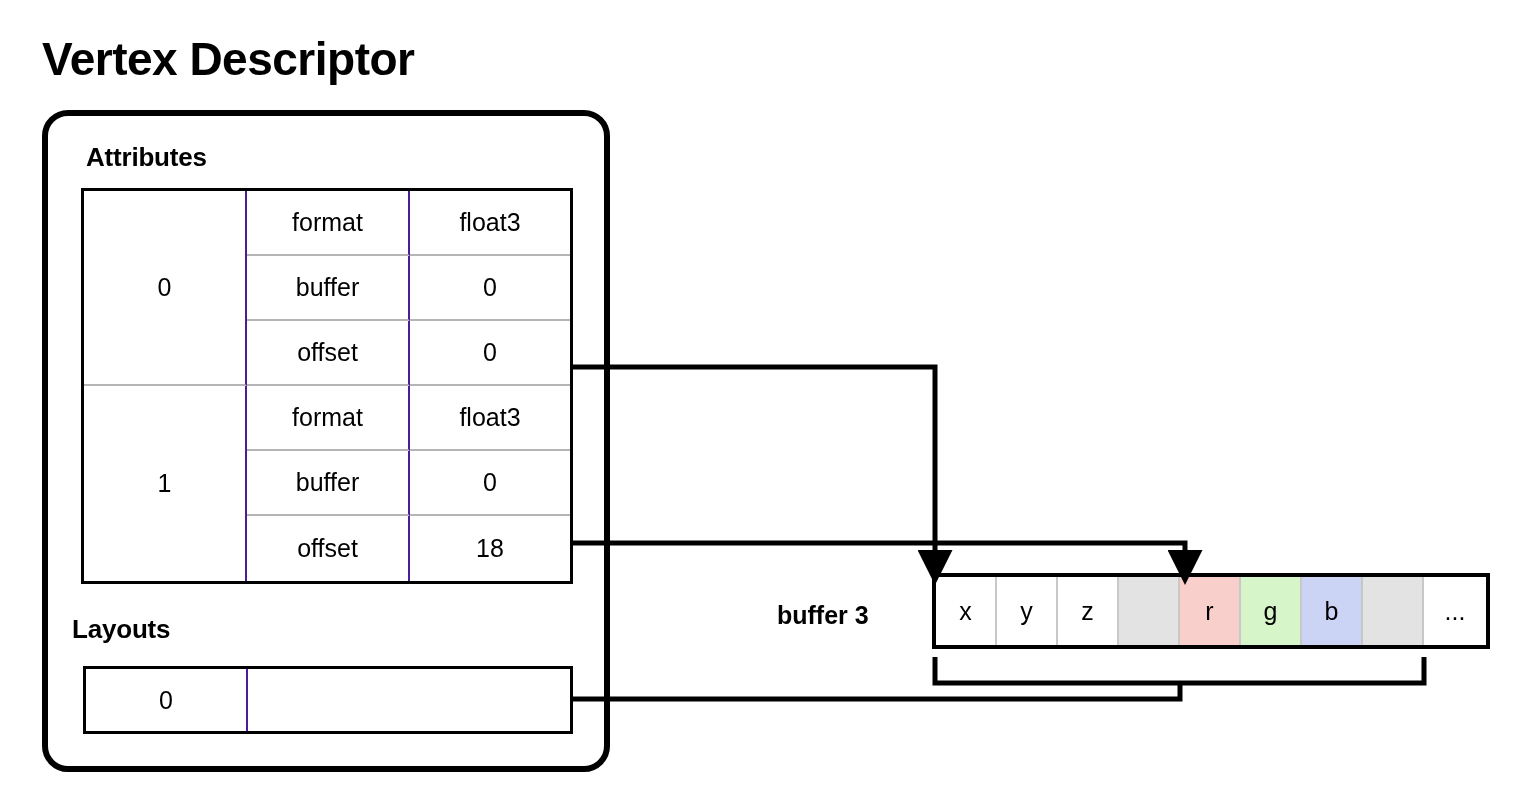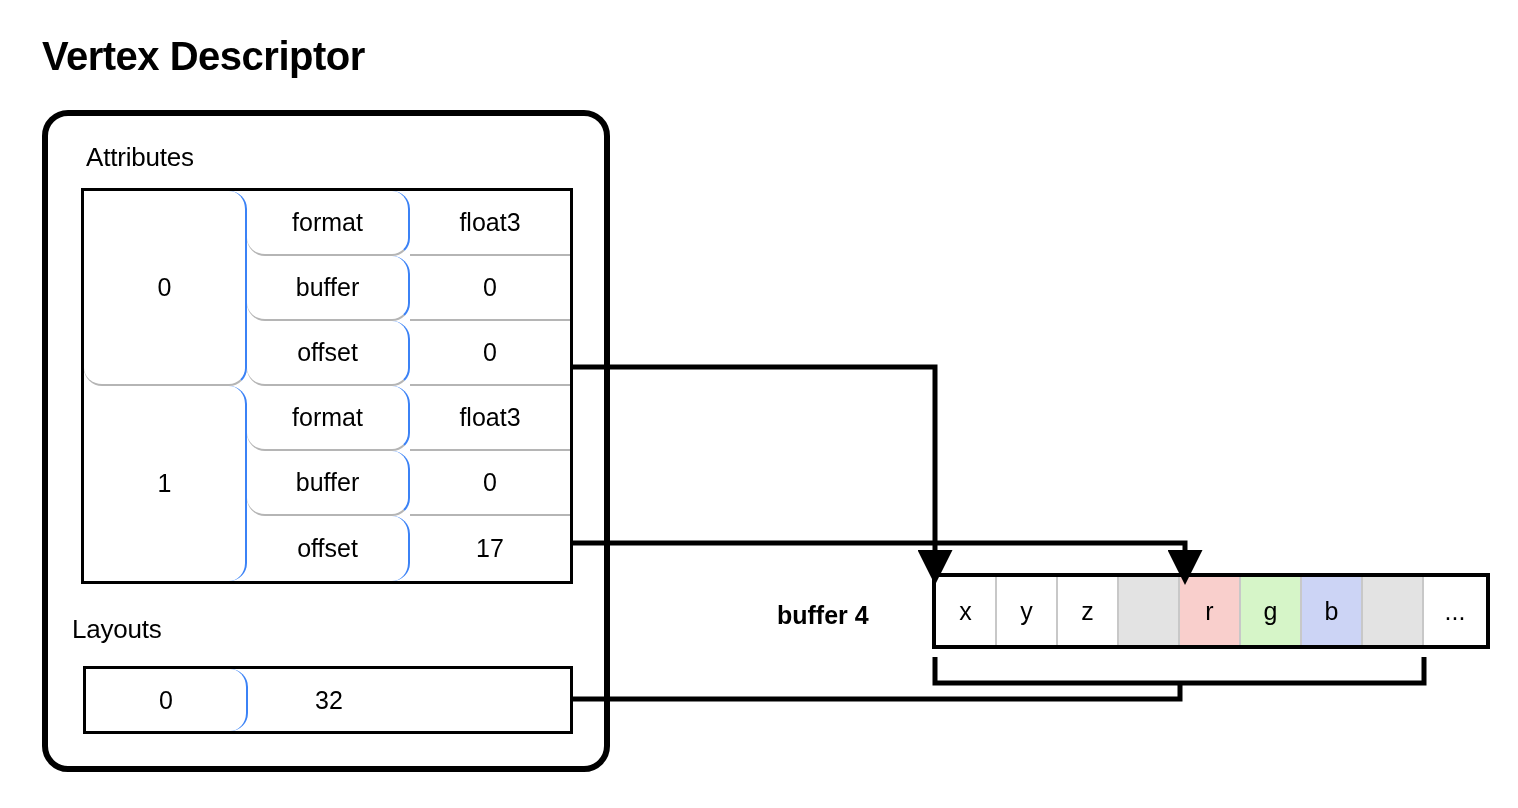--- a/index.html
+++ b/index.html
@@ -17,21 +17,21 @@
     height: 808px;
     background: #ffffff;
     overflow: hidden;
   }
 
   
   #page-title {
     position: absolute;
     left: 42px;
     top: 36px;
-    font-size: 40px;
+    font-size: 46px;
     font-weight: 700;
     letter-spacing: -0.5px;
     line-height: 1;
     white-space: nowrap;
   }
 
   
   #descriptor-box {
     position: absolute;
     left: 42px;
@@ -40,21 +40,21 @@
     height: 662px;
     border: 6px solid #000000;
     border-radius: 26px;
     box-sizing: border-box;
     background: #ffffff;
   }
 
   .section-heading {
     position: absolute;
     font-size: 26px;
-    font-weight: 400;
+    font-weight: 700;
     letter-spacing: -0.2px;
     line-height: 1;
     white-space: nowrap;
   }
   #attributes-heading { left: 86px; top: 144px; }
   #layouts-heading    { left: 72px; top: 616px; }
 
   
   .grid-table {
     position: absolute;
@@ -85,21 +85,21 @@
   .cell {
     display: flex;
     align-items: center;
     justify-content: center;
     font-size: 25px;
     line-height: 1;
     box-sizing: border-box;
     background: #ffffff;
   }
   
-  .b-r { border-right: 2px solid #3b82f6; border-radius: 18px; }
+  .b-r { border-right: 2px solid #4c1d95; }
   .b-b { border-bottom: 2px solid #b5b5b5; }
 
   .index-cell {
     grid-row: span 3;
     font-size: 25px;
   }
   #layouts-table .cell { font-size: 25px; }
 
   
   #buffer-label {
@@ -174,31 +174,30 @@
 
     <div class="cell index-cell b-r">1</div>
 
     <div class="cell b-r b-b">format</div>
     <div class="cell b-b">float3</div>
 
     <div class="cell b-r b-b">buffer</div>
     <div class="cell b-b">0</div>
 
     <div class="cell b-r">offset</div>
-    <div class="cell">17</div>
+    <div class="cell">18</div>
   </div>
 
   <div class="section-heading" id="layouts-heading">Layouts</div>
 
   <div class="grid-table" id="layouts-table">
     <div class="cell b-r">0</div>
-    <div class="cell">32</div>
   </div>
 
-  <div id="buffer-label">buffer 4</div>
+  <div id="buffer-label">buffer 3</div>
   <div id="buffer-strip">
       <div class="buffer-cell" style="background: rgb(255, 255, 255);">x</div>
       <div class="buffer-cell" style="background: rgb(255, 255, 255);">y</div>
       <div class="buffer-cell" style="background: rgb(255, 255, 255);">z</div>
       <div class="buffer-cell" style="background: rgb(227, 227, 227);"></div>
       <div class="buffer-cell" style="background: rgb(249, 207, 204);">r</div>
       <div class="buffer-cell" style="background: rgb(214, 245, 200);">g</div>
       <div class="buffer-cell" style="background: rgb(204, 212, 245);">b</div>
       <div class="buffer-cell" style="background: rgb(227, 227, 227);"></div>
       <div class="buffer-cell" style="background: rgb(255, 255, 255);">...</div>

